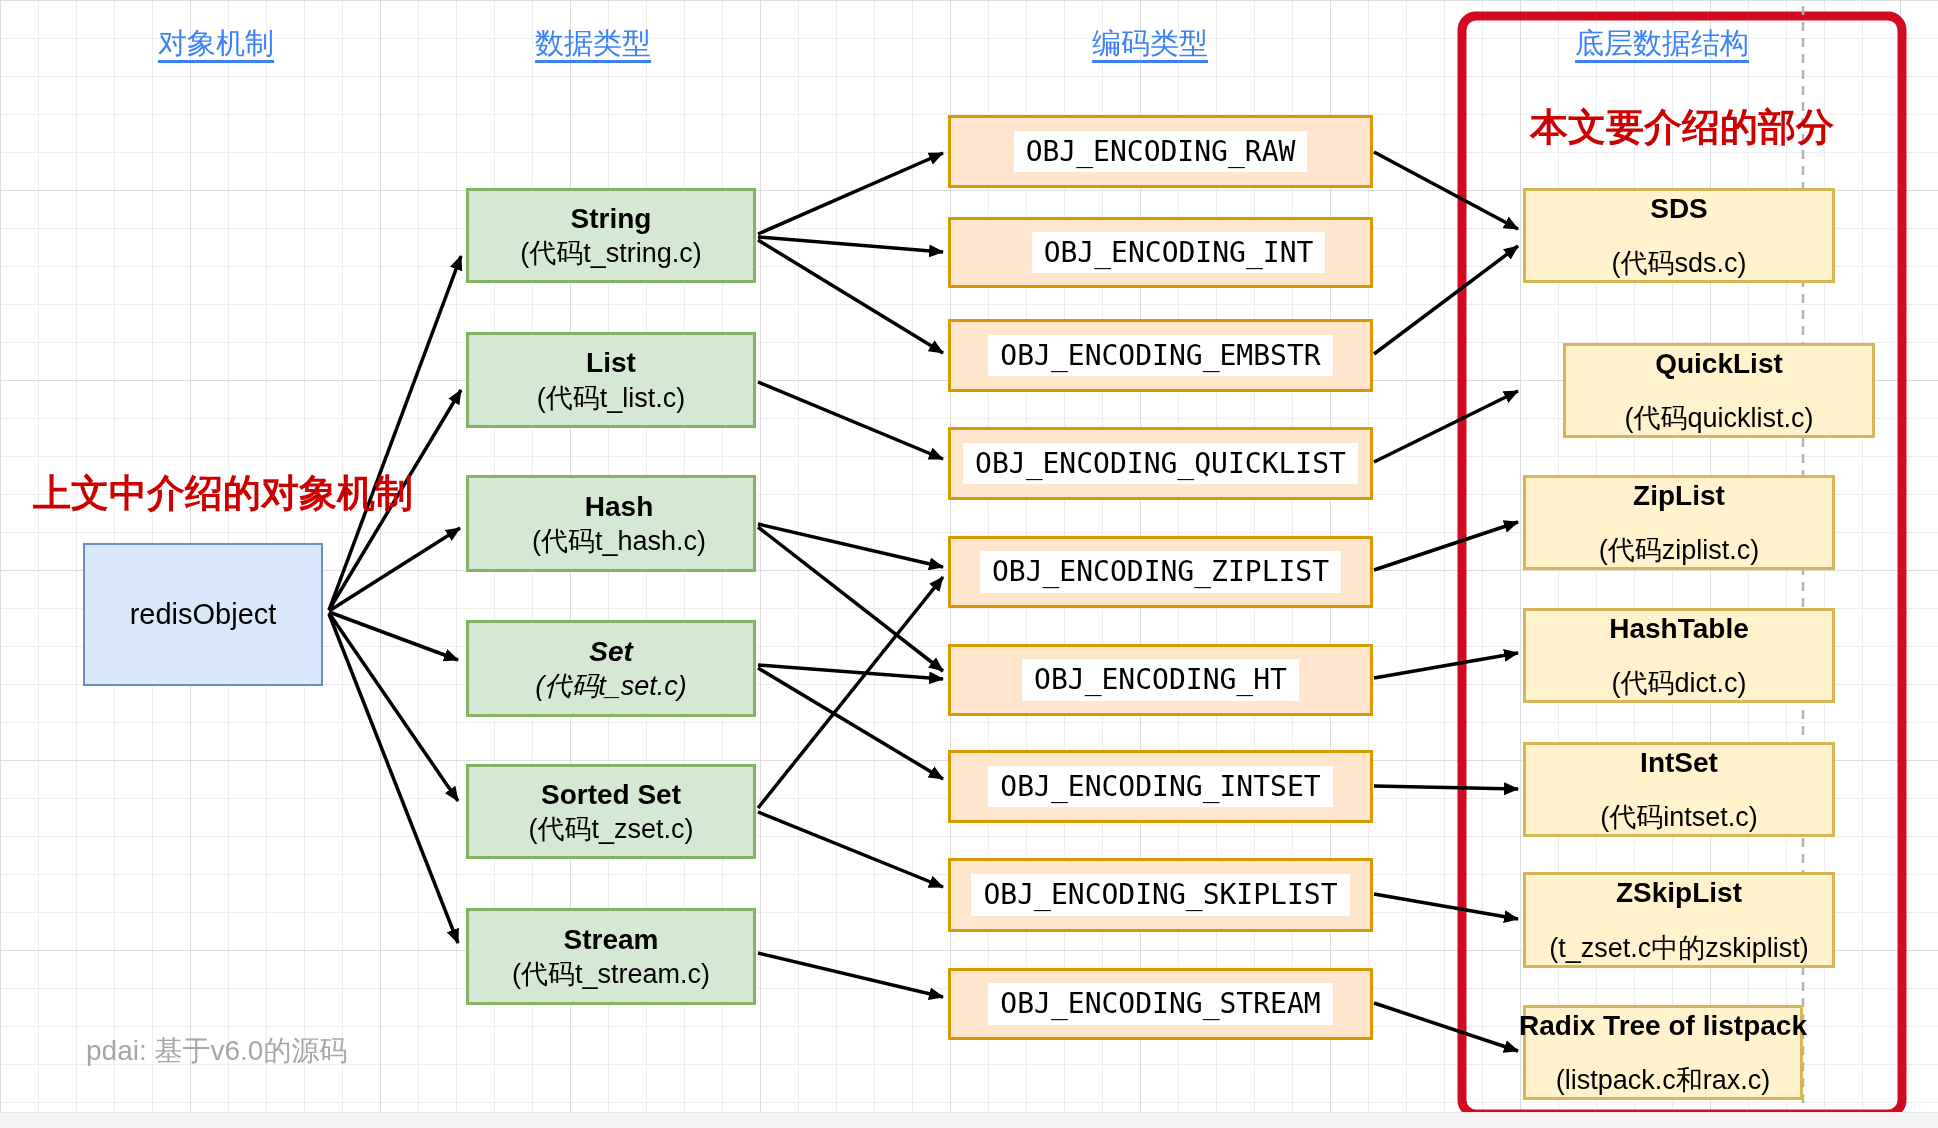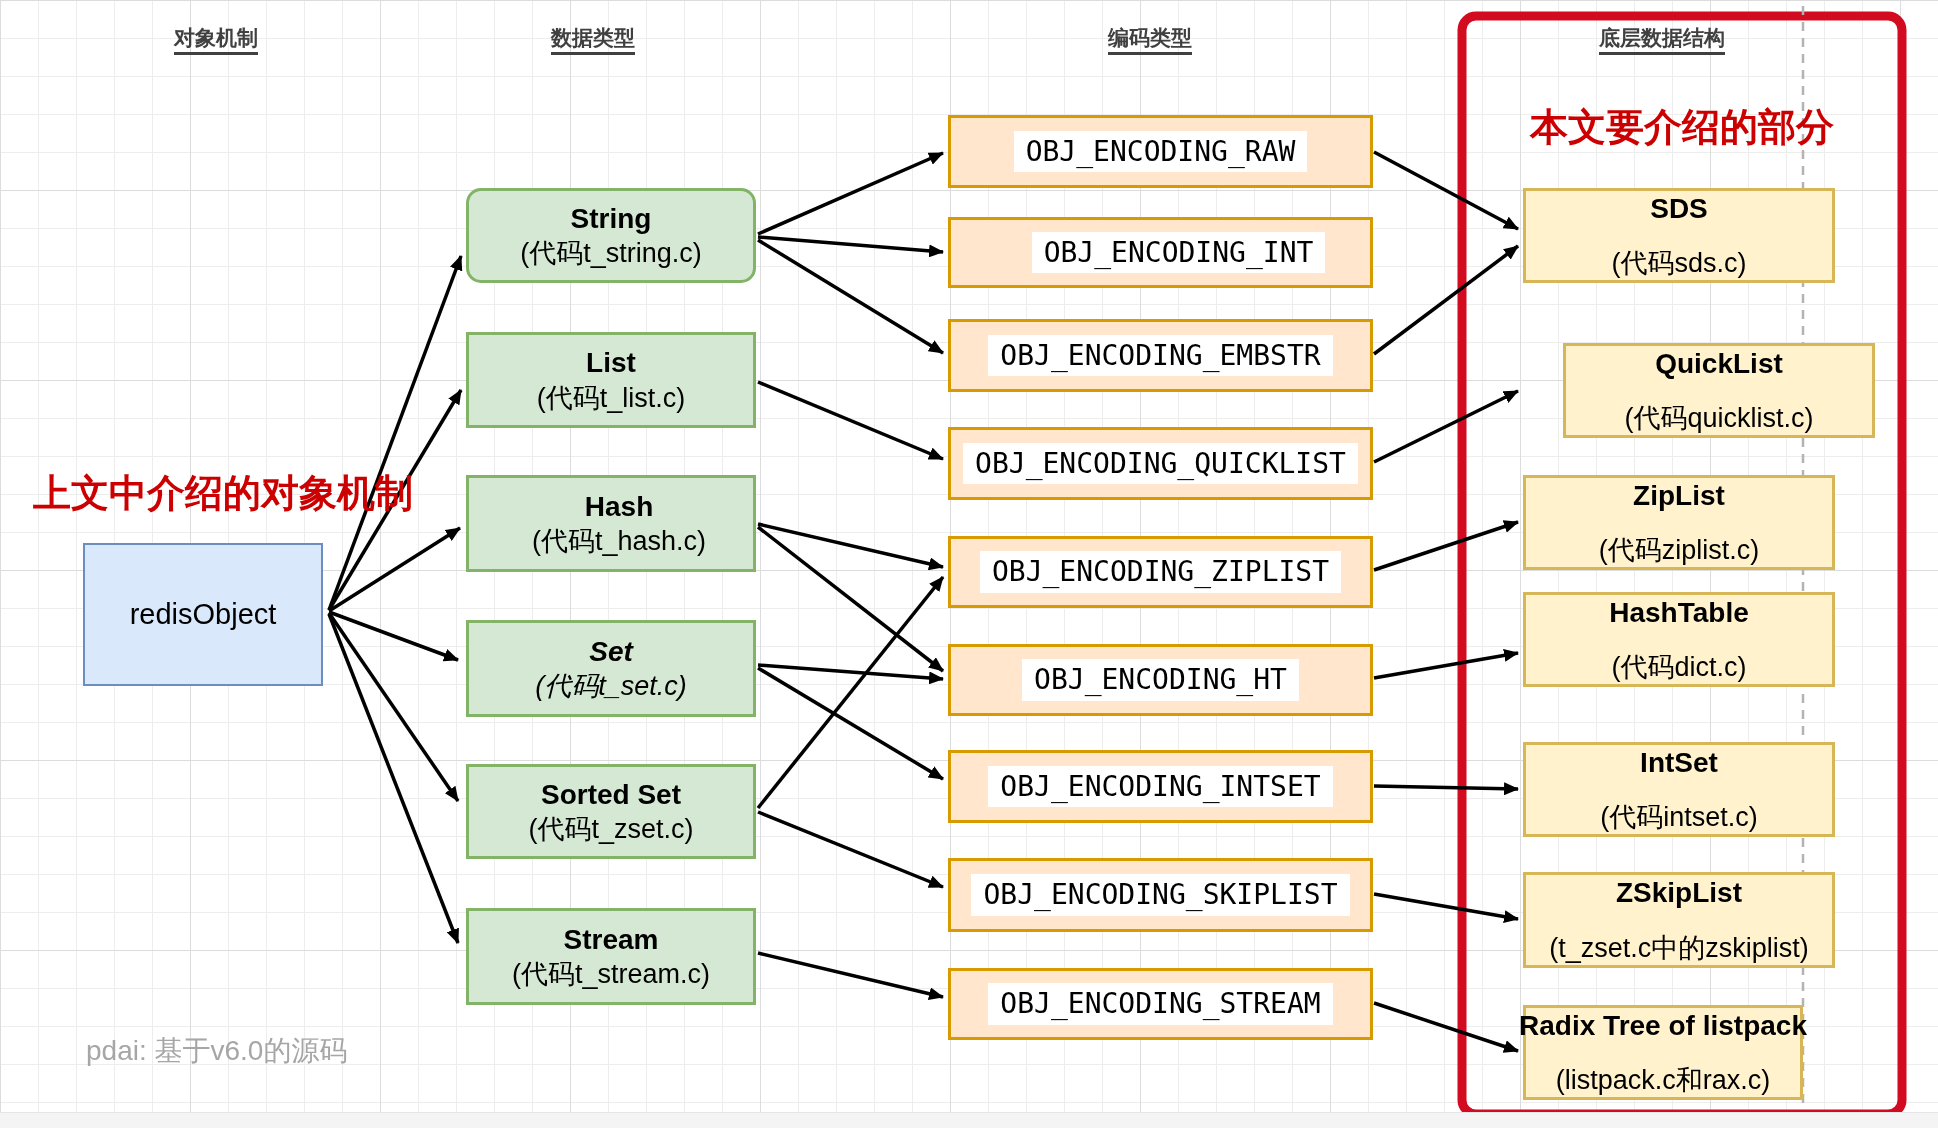--- a/index.html
+++ b/index.html
@@ -14,21 +14,21 @@
     background-image:
       linear-gradient(var(--grid-major) 1px, transparent 1px),
       linear-gradient(90deg, var(--grid-major) 1px, transparent 1px),
       linear-gradient(var(--grid-minor) 1px, transparent 1px),
       linear-gradient(90deg, var(--grid-minor) 1px, transparent 1px);
     background-size:190px 190px,190px 190px,38px 38px,38px 38px;
   }
   svg.edge-layer{position:absolute;left:0;top:0;}
   .col-header{
     position:absolute;transform:translateX(-50%);
-    font-size:21px;font-weight:bold;color:#404040;
+    font-size:29px;font-weight:normal;color:#3b82f6;
     text-decoration:underline;text-underline-offset:7px;text-decoration-thickness:2.5px;
     white-space:nowrap;
   }
   .node{
     position:absolute;box-sizing:border-box;
     display:flex;flex-direction:column;align-items:center;justify-content:center;
     text-align:center;line-height:1.26;color:#000;white-space:nowrap;
   }
   .kind-object{background:var(--blue-fill);border:2.5px solid var(--blue-stroke);font-size:29px;}
   .kind-datatype{background:var(--green-fill);border:3px solid var(--green-stroke);}
@@ -94,21 +94,21 @@
   <div id="headers">
       <div class="col-header" style="left: 216px; top: 24px;">对象机制</div>
       <div class="col-header" style="left: 593px; top: 24px;">数据类型</div>
       <div class="col-header" style="left: 1150px; top: 24px;">编码类型</div>
       <div class="col-header" style="left: 1662px; top: 24px;">底层数据结构</div>
     </div>
   <div id="nodes">
       <div class="node kind-object" style="left: 83px; top: 543px; width: 240px; height: 143px;">
         <span class="line line0">redisObject</span>
       </div>
-      <div class="node kind-datatype" style="left: 466px; top: 188px; width: 290px; height: 95px; border-radius: 15px;">
+      <div class="node kind-datatype" style="left: 466px; top: 188px; width: 290px; height: 95px;">
         <span class="line line0">String</span>
         <span class="line line1">(代码t_string.c)</span>
       </div>
       <div class="node kind-datatype" style="left: 466px; top: 332px; width: 290px; height: 96px;">
         <span class="line line0">List</span>
         <span class="line line1">(代码t_list.c)</span>
       </div>
       <div class="node kind-datatype" style="left: 466px; top: 475px; width: 290px; height: 97px; padding-left: 16px;">
         <span class="line line0">Hash</span>
         <span class="line line1">(代码t_hash.c)</span>
@@ -157,21 +157,21 @@
         <span class="line line1">(代码sds.c)</span>
       </div>
       <div class="node kind-structure" style="left: 1523px; top: 343px; width: 312px; height: 95px; margin-left: 40px;">
         <span class="line line0">QuickList</span>
         <span class="line line1">(代码quicklist.c)</span>
       </div>
       <div class="node kind-structure" style="left: 1523px; top: 475px; width: 312px; height: 95px;">
         <span class="line line0">ZipList</span>
         <span class="line line1">(代码ziplist.c)</span>
       </div>
-      <div class="node kind-structure" style="left: 1523px; top: 592px; width: 312px; height: 95px;">
+      <div class="node kind-structure" style="left: 1523px; top: 608px; width: 312px; height: 95px;">
         <span class="line line0">HashTable</span>
         <span class="line line1">(代码dict.c)</span>
       </div>
       <div class="node kind-structure" style="left: 1523px; top: 742px; width: 312px; height: 95px;">
         <span class="line line0">IntSet</span>
         <span class="line line1">(代码intset.c)</span>
       </div>
       <div class="node kind-structure" style="left: 1523px; top: 872px; width: 312px; height: 96px;">
         <span class="line line0">ZSkipList</span>
         <span class="line line1">(t_zset.c中的zskiplist)</span>

